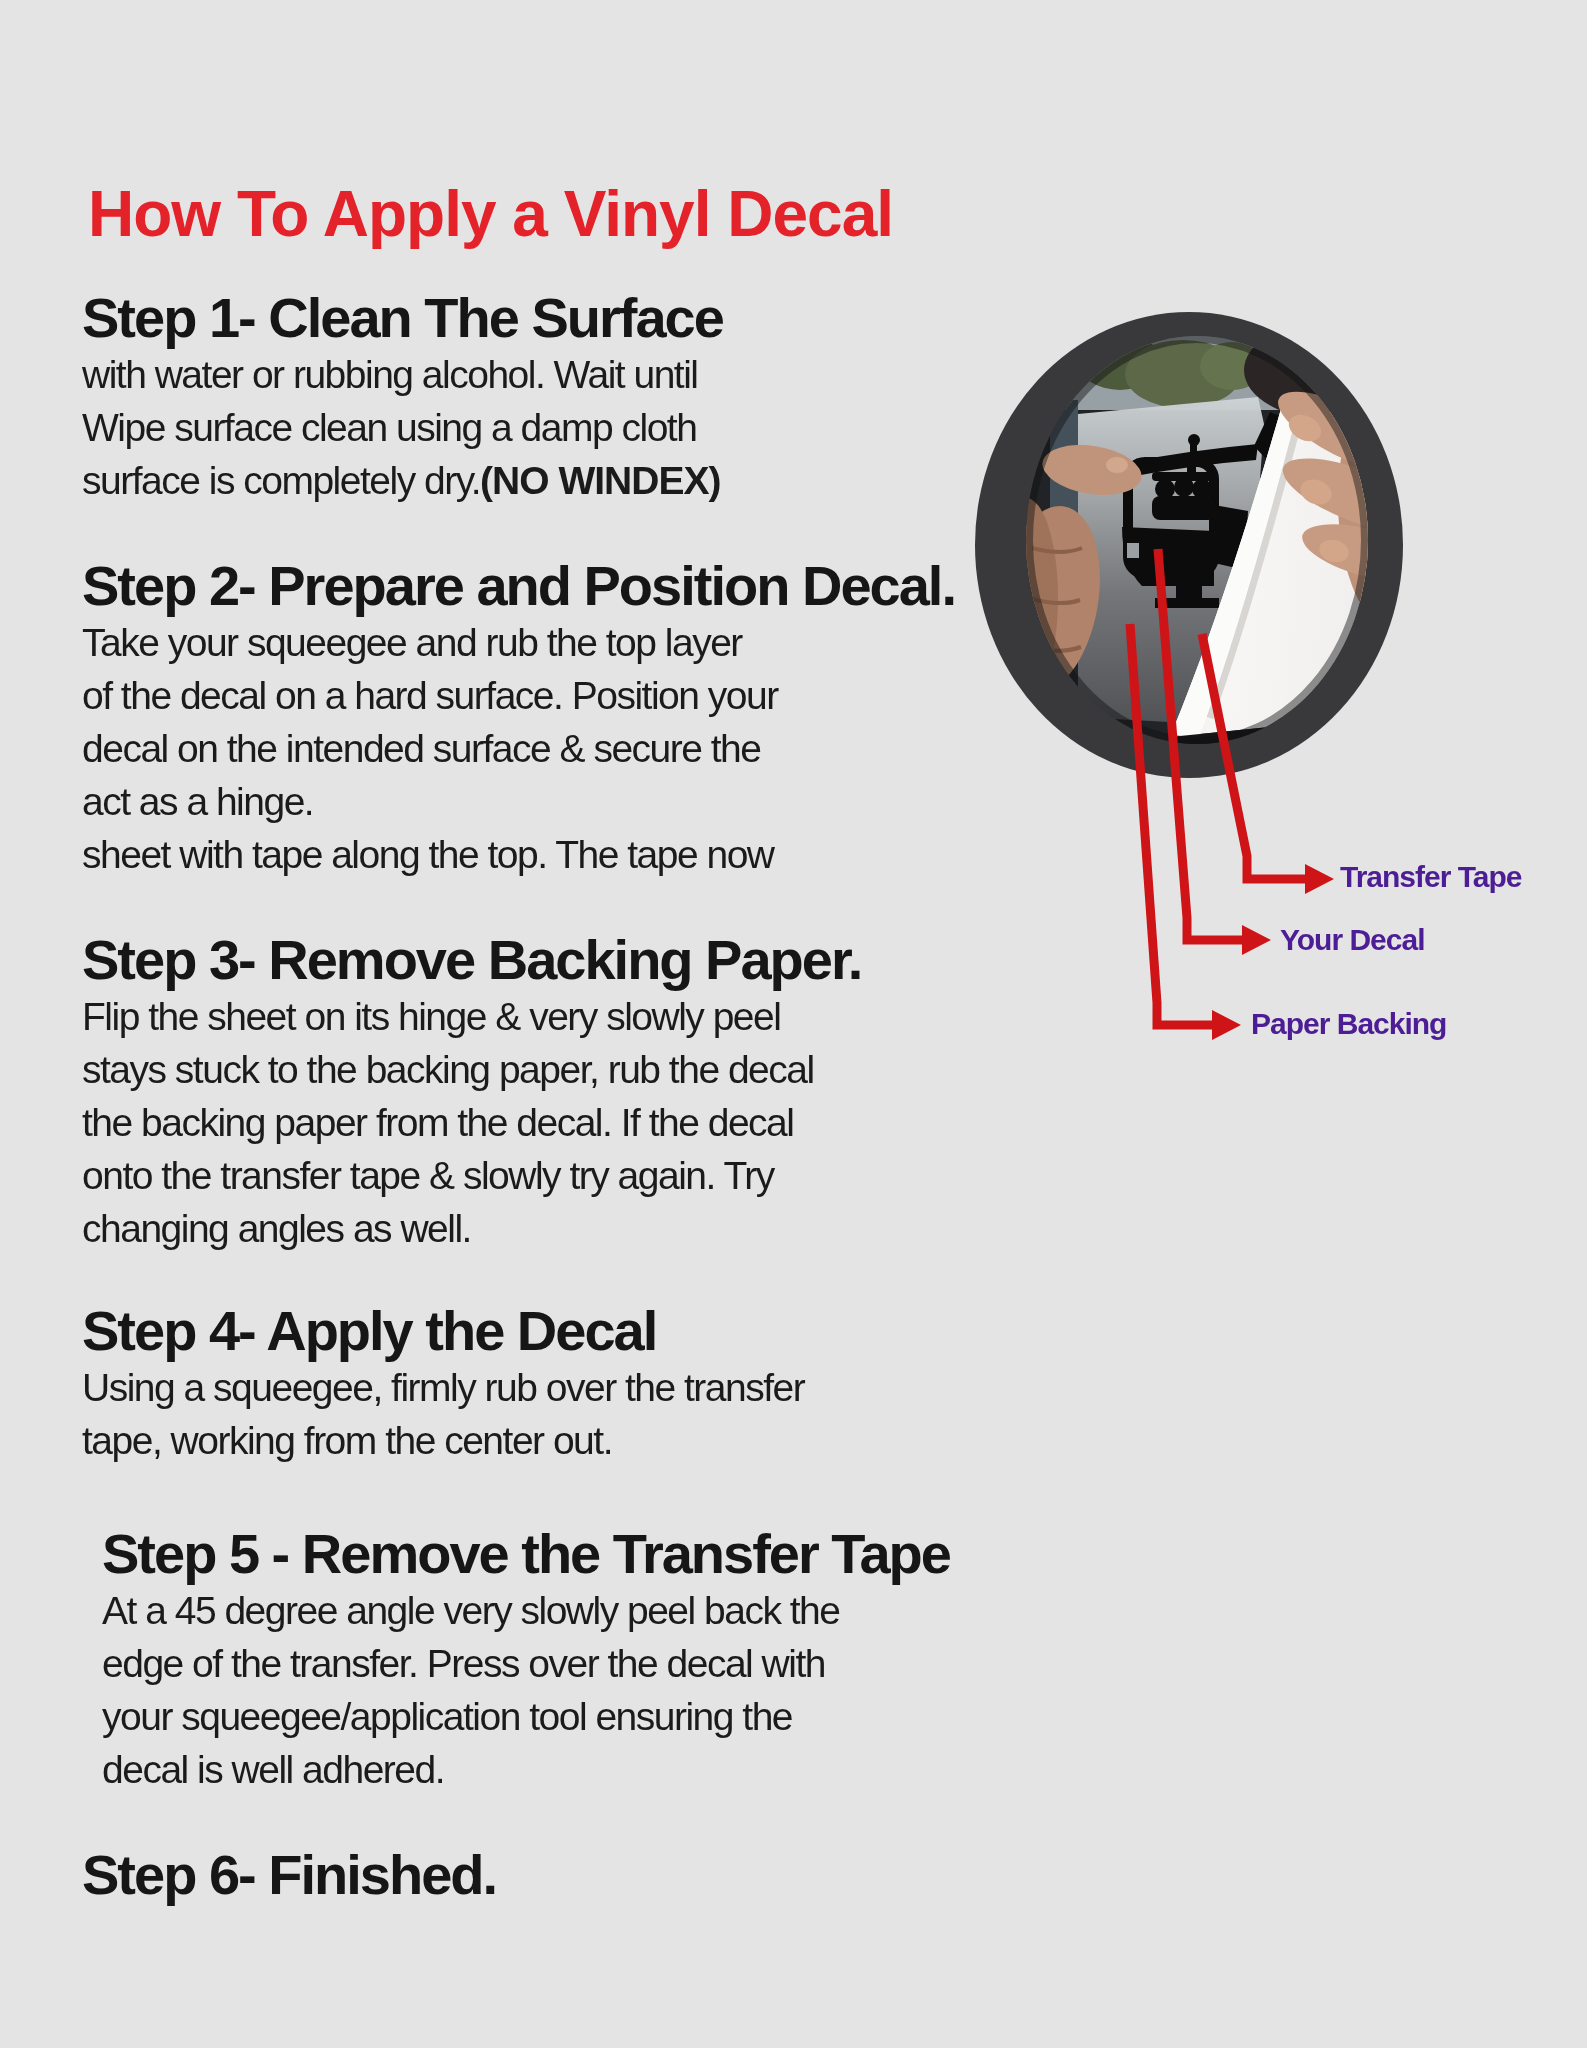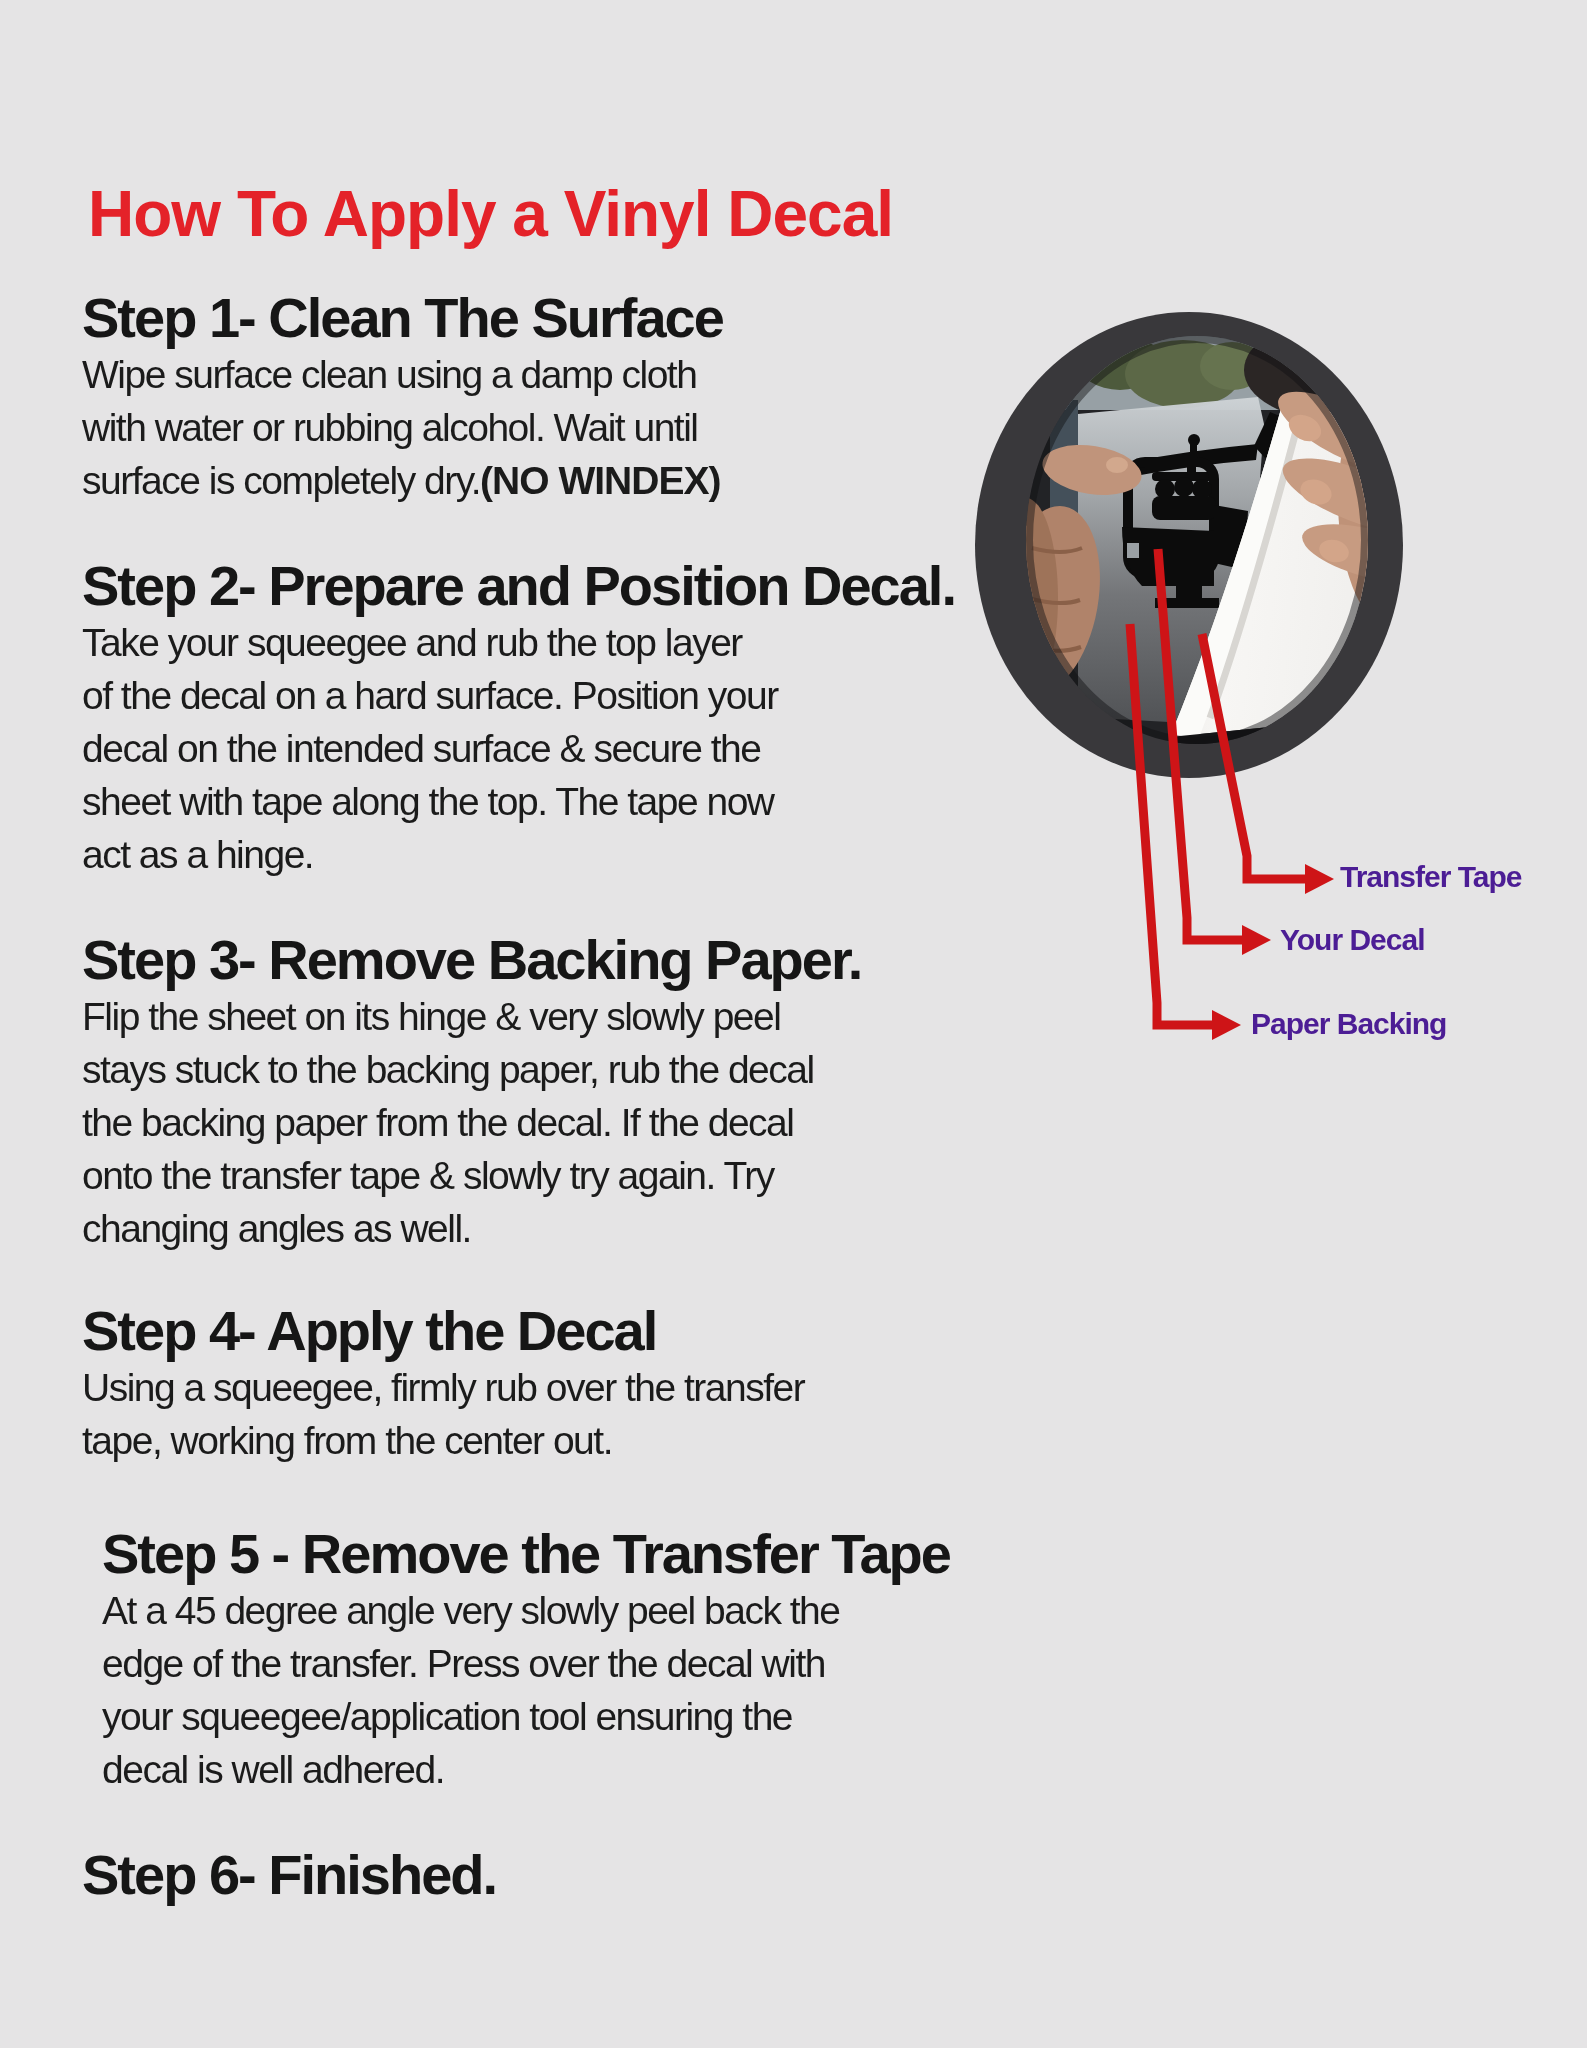--- a/index.html
+++ b/index.html
@@ -37,32 +37,32 @@
 </style>
 </head>
 <body>
 
 <div class="stage">
 
   <h1 class="page-title">How To Apply a Vinyl Decal</h1>
 
   <section class="step" style="top:288px;">
     <div class="step-heading">Step 1- Clean The Surface</div>
+    <div class="step-line">with water or rubbing alcohol. Wait until</div>
     <div class="step-line">Wipe surface clean using a damp cloth</div>
-    <div class="step-line">with water or rubbing alcohol. Wait until</div>
     <div class="step-line"><span>surface is completely dry.</span><span class="bold-note">(NO WINDEX)</span></div>
   </section>
 
   <section class="step" style="top:556px;">
     <div class="step-heading">Step 2- Prepare and Position Decal.</div>
     <div class="step-line">Take your squeegee and rub the top layer</div>
     <div class="step-line">of the decal on a hard surface. Position your</div>
     <div class="step-line">decal on the intended surface &amp; secure the</div>
+    <div class="step-line">act as a hinge.</div>
     <div class="step-line">sheet with tape along the top. The tape now</div>
-    <div class="step-line">act as a hinge.</div>
   </section>
 
   <section class="step" style="top:930px;">
     <div class="step-heading">Step 3- Remove Backing Paper.</div>
     <div class="step-line">Flip the sheet on its hinge &amp; very slowly peel</div>
     <div class="step-line">stays stuck to the backing paper, rub the decal</div>
     <div class="step-line">the backing paper from the decal. If the decal</div>
     <div class="step-line">onto the transfer tape &amp; slowly try again. Try</div>
     <div class="step-line">changing angles as well.</div>
   </section>

